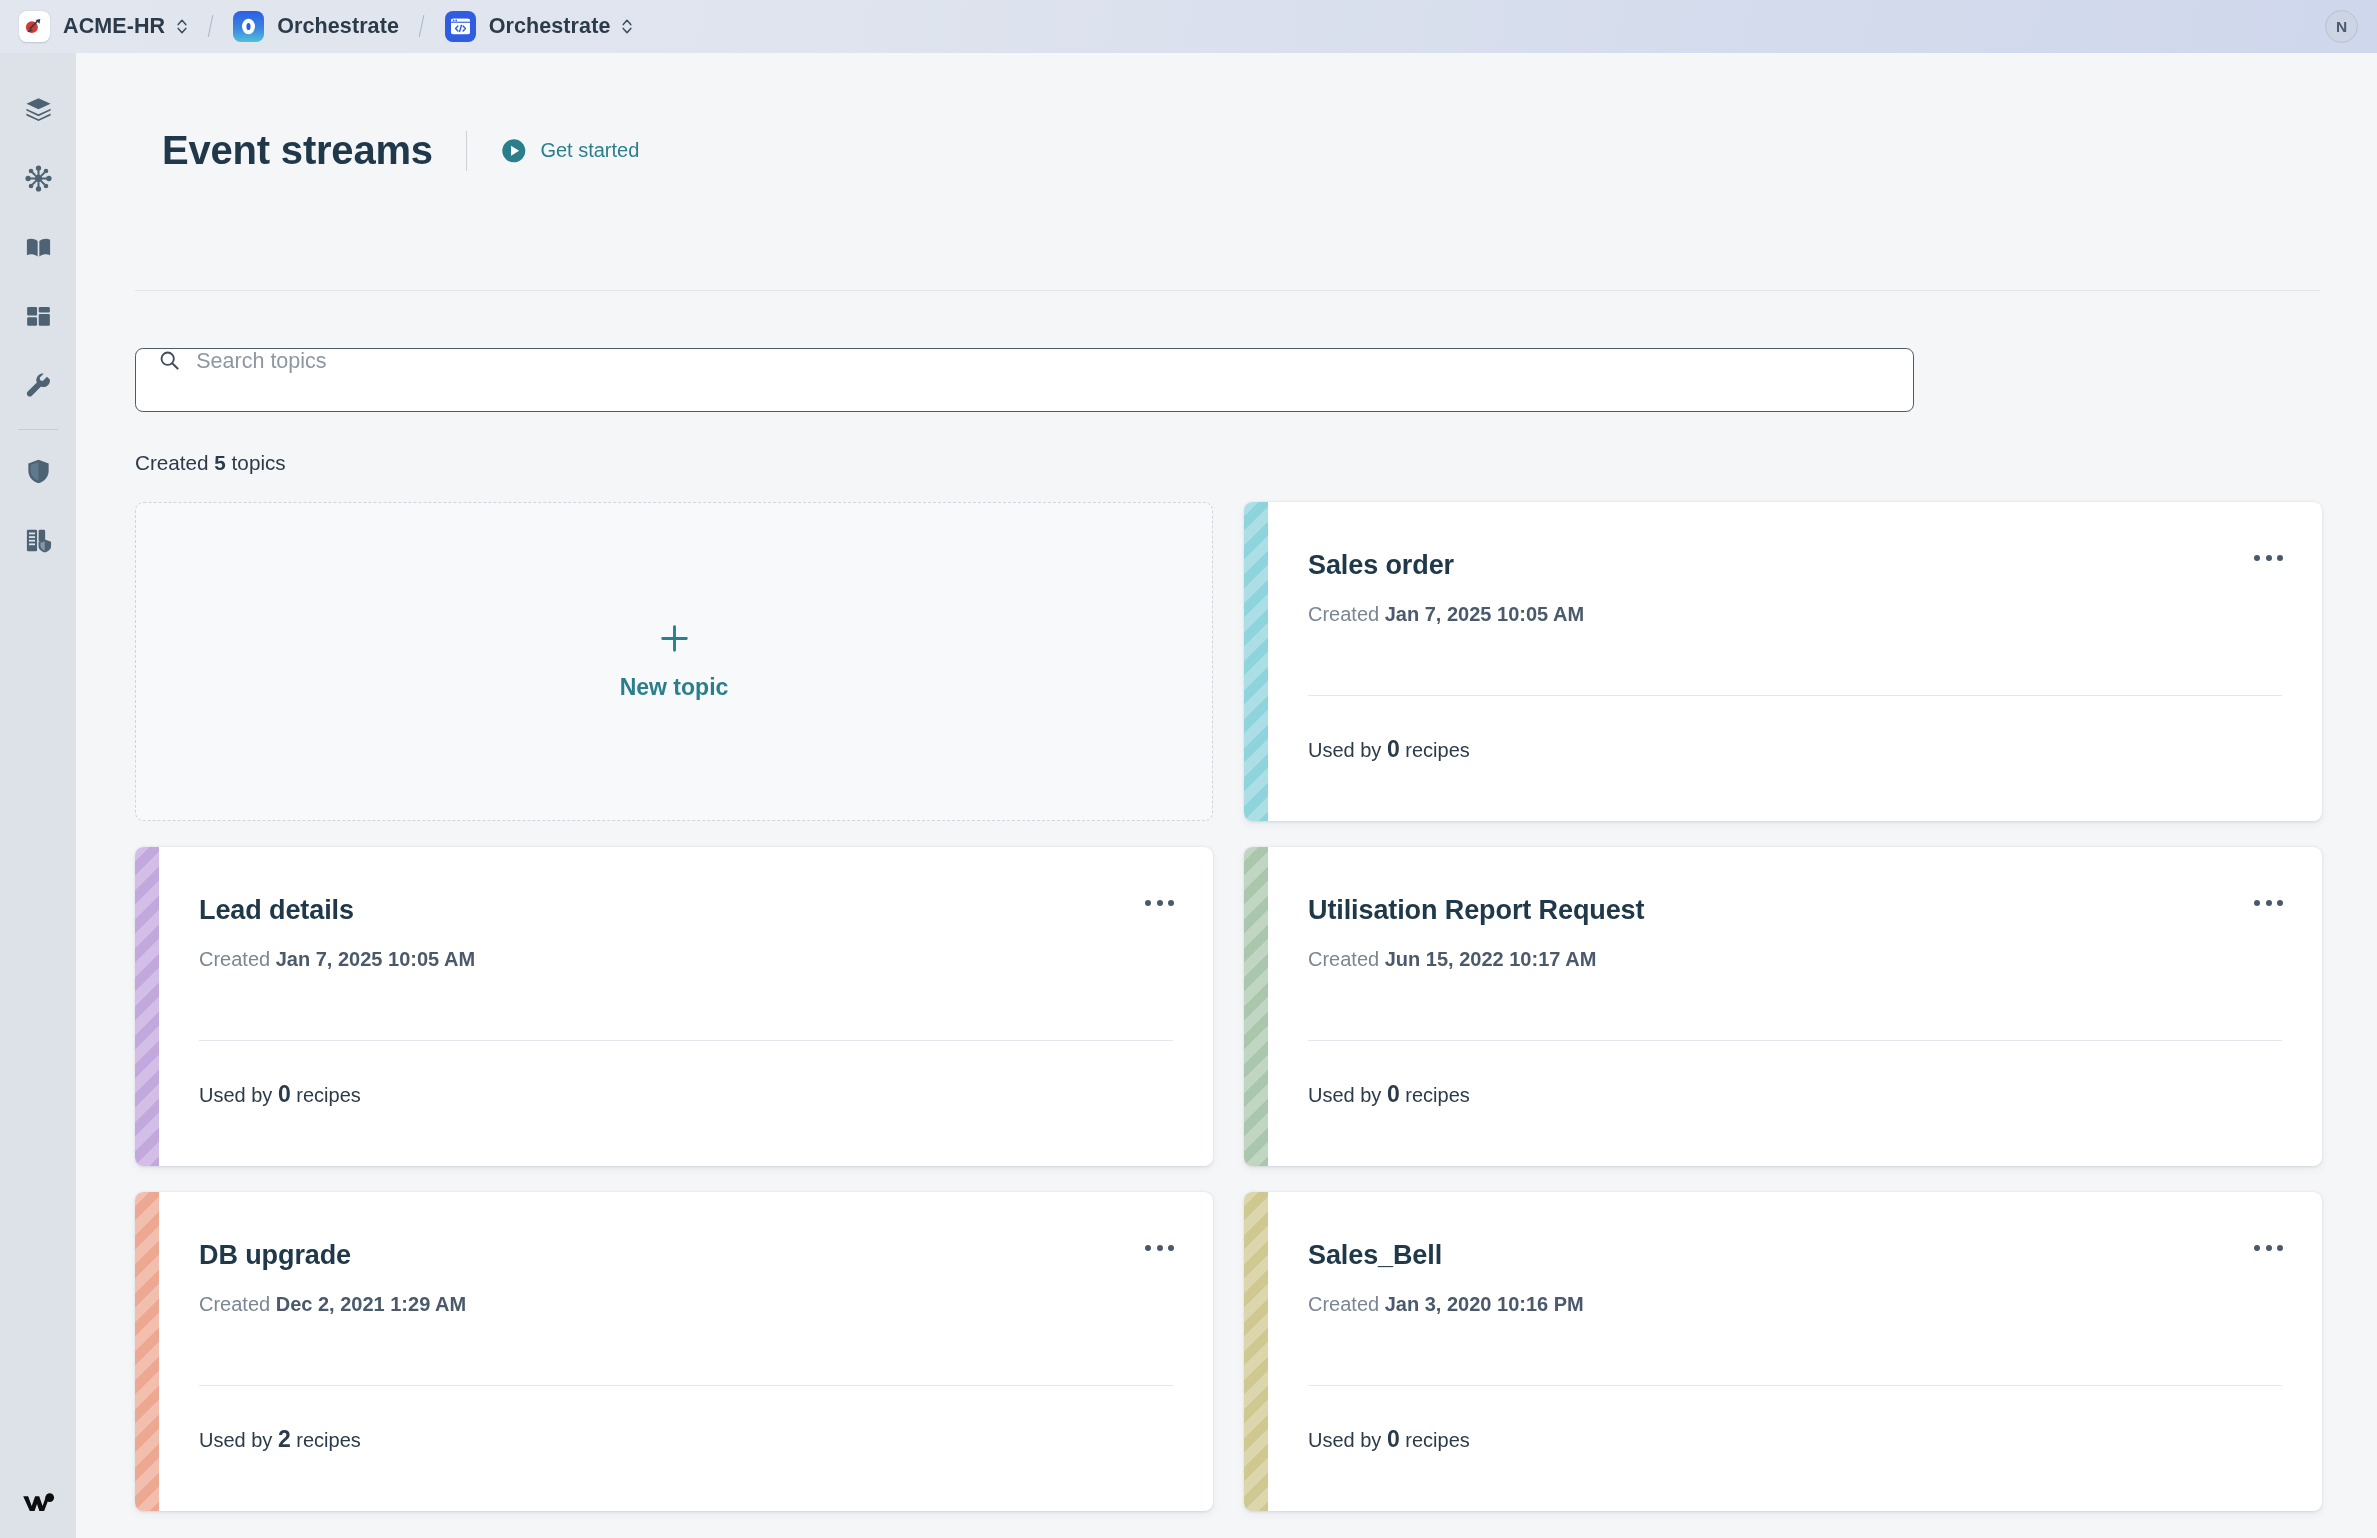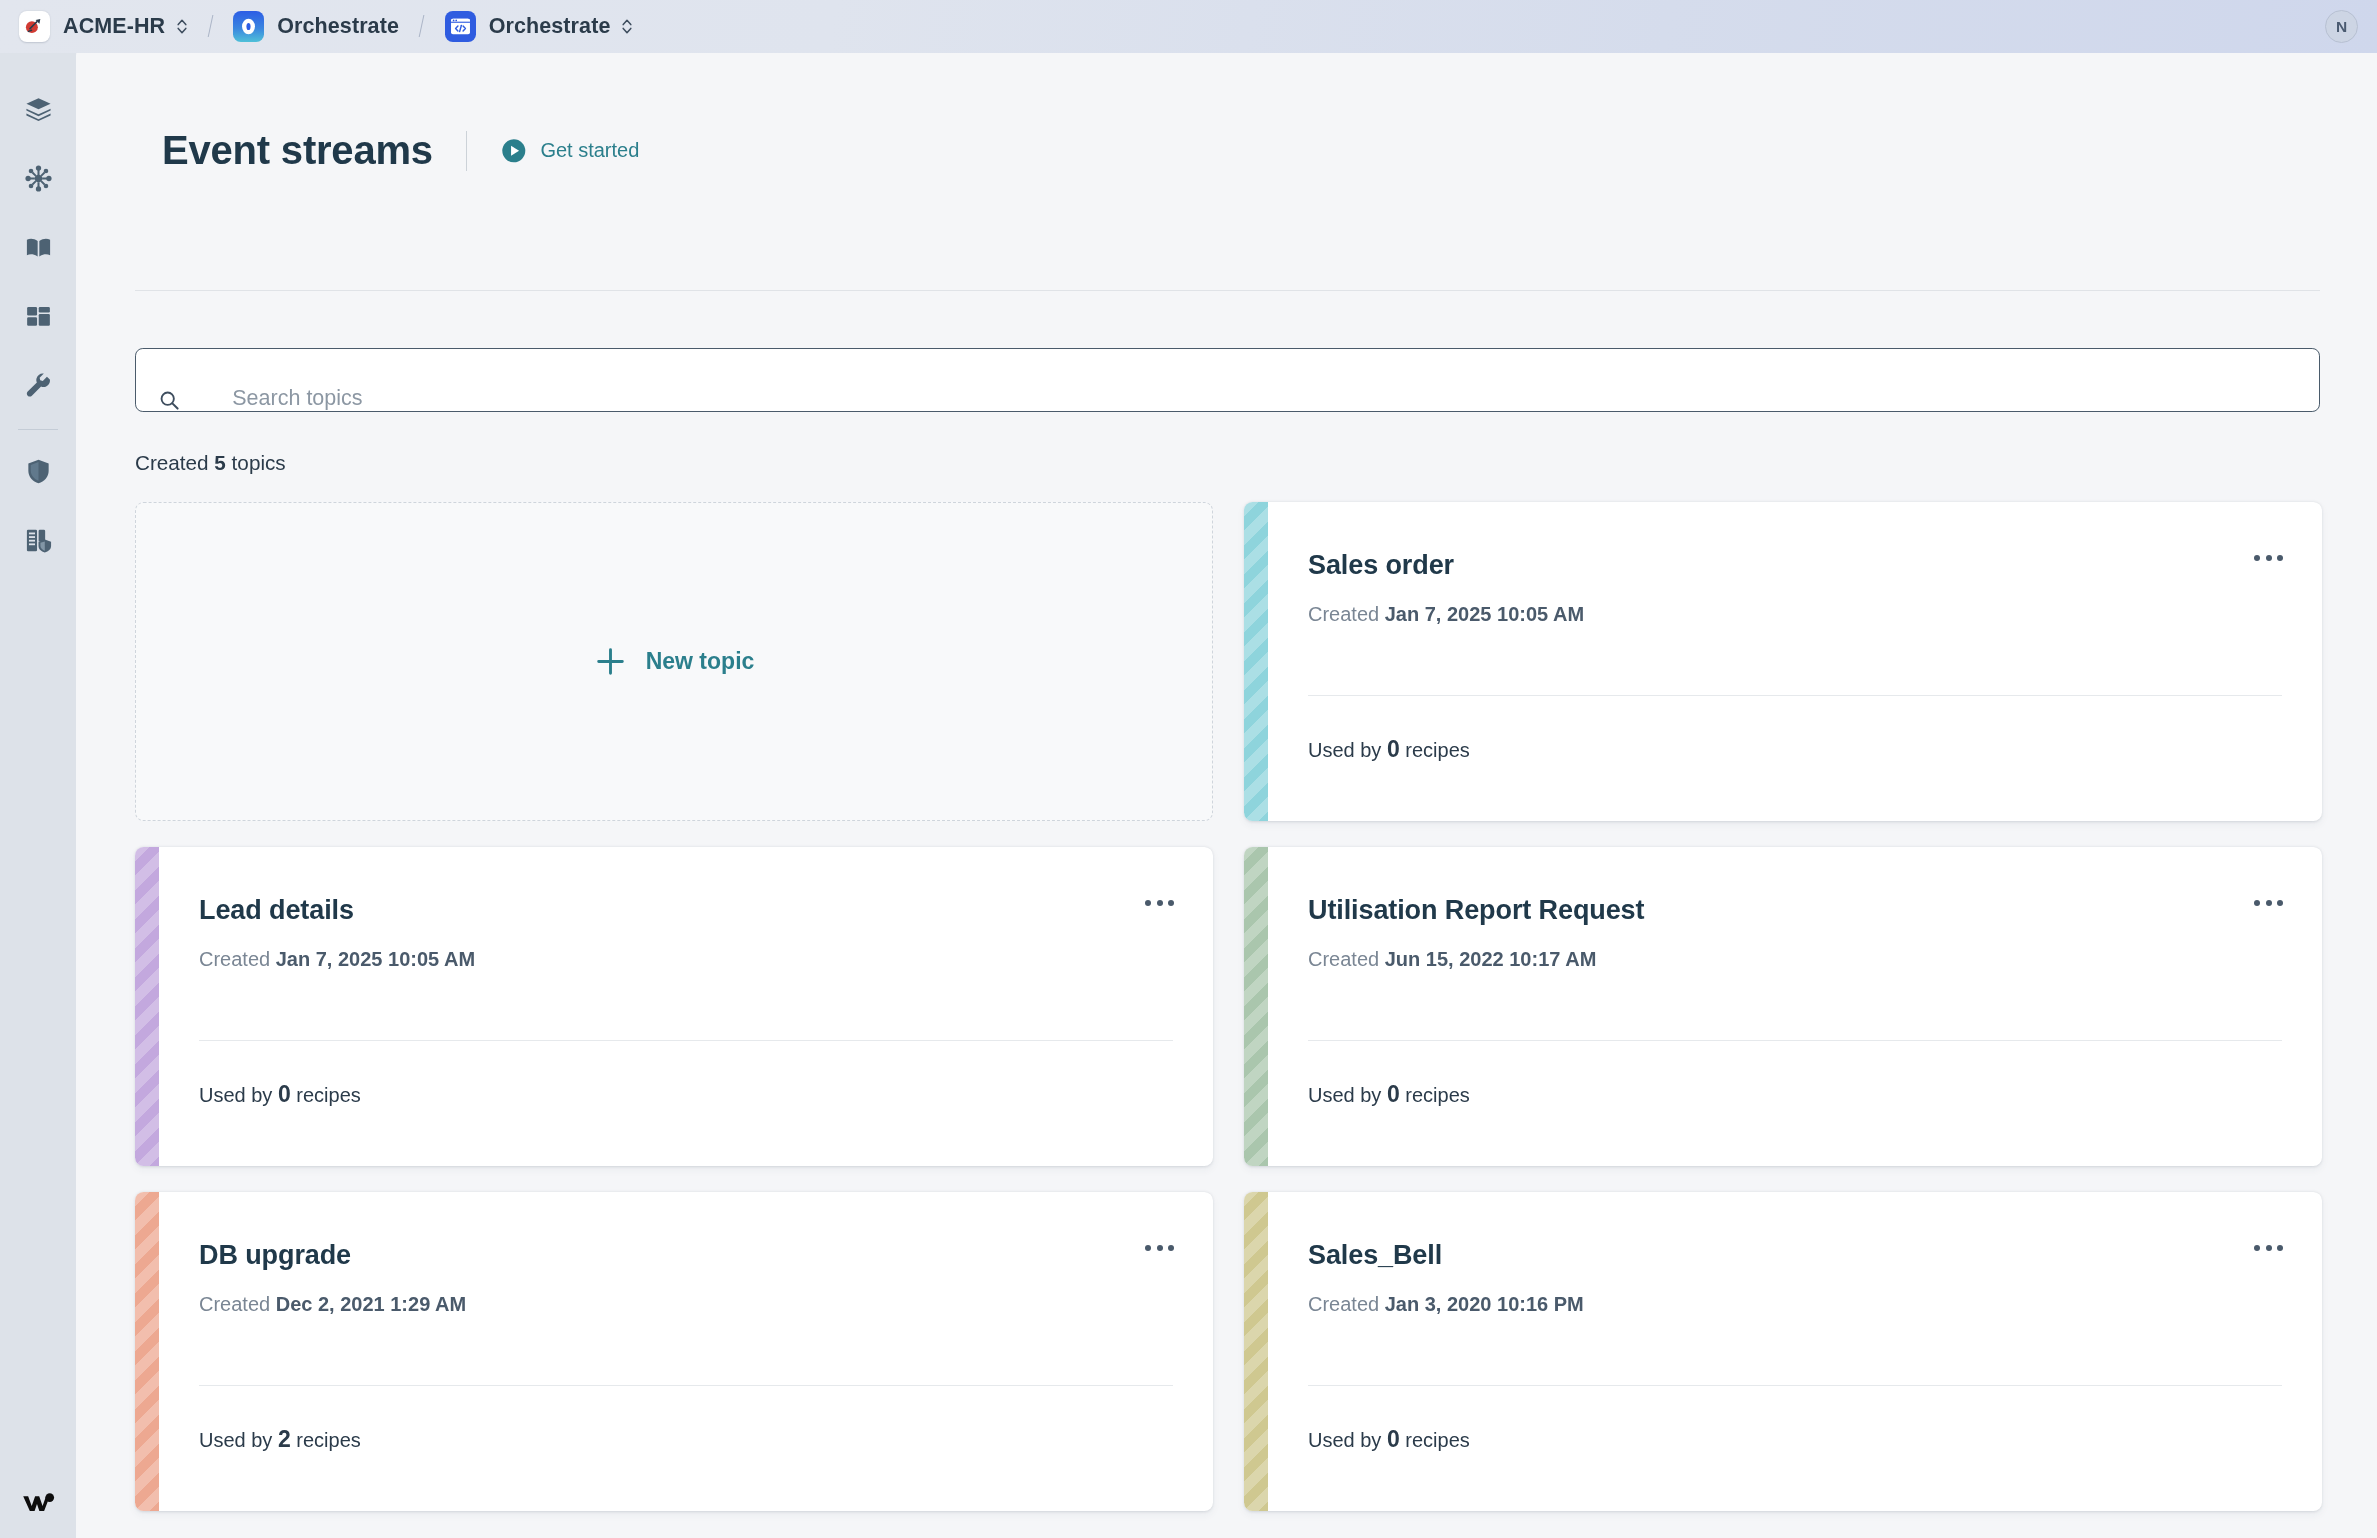--- a/index.html
+++ b/index.html
@@ -95,26 +95,25 @@
   }
 
   #head-rule {
     position: absolute; left: 59px; top: 250px;
     width: 2185px; height: 0.9px; background: #e0e3e7;
   }
 
   
   #search-wrap {
     position: absolute; left: 59px; top: 308px;
-    width: 2185px; height: 64px;
+    width: 1779px; height: 64px;
     border: 0.9px solid #4a5b6b; border-radius: 7.8px;
     background: #ffffff;
-    display: flex; align-items: flex-end;
+    display: flex; align-items: flex-start;
     padding: 0 22.4px;
-    gap: 36px;
   }
   #search-input {
     border: none; outline: none; background: transparent;
     font-family: "Liberation Sans", sans-serif;
     font-size: 21.5px; color: #24313d;
     margin-left: 15.5px; width: 100%;
   }
   #search-input::placeholder { color: #8c97a3; }
 
   #showing {
@@ -129,21 +128,21 @@
     width: 2188px;
     display: grid;
     grid-template-columns: 1109px 1078px;
     column-gap: 0px; row-gap: 26px;
   }
 
   .new-topic {
     width: 1078px; height: 319px;
     border: 1.7px dashed #cfd5dc; border-radius: 8.6px;
     background: #f8f9fa;
-    display: flex; flex-direction: row;
+    display: flex; flex-direction: column;
     align-items: center; justify-content: center;
     gap: 19px; cursor: pointer;
   }
   .new-topic-label {
     font-size: 23px; font-weight: 700; color: #2b7f8c;
   }
 
   .card {
     position: relative;
     width: 1078px; height: 319px;

